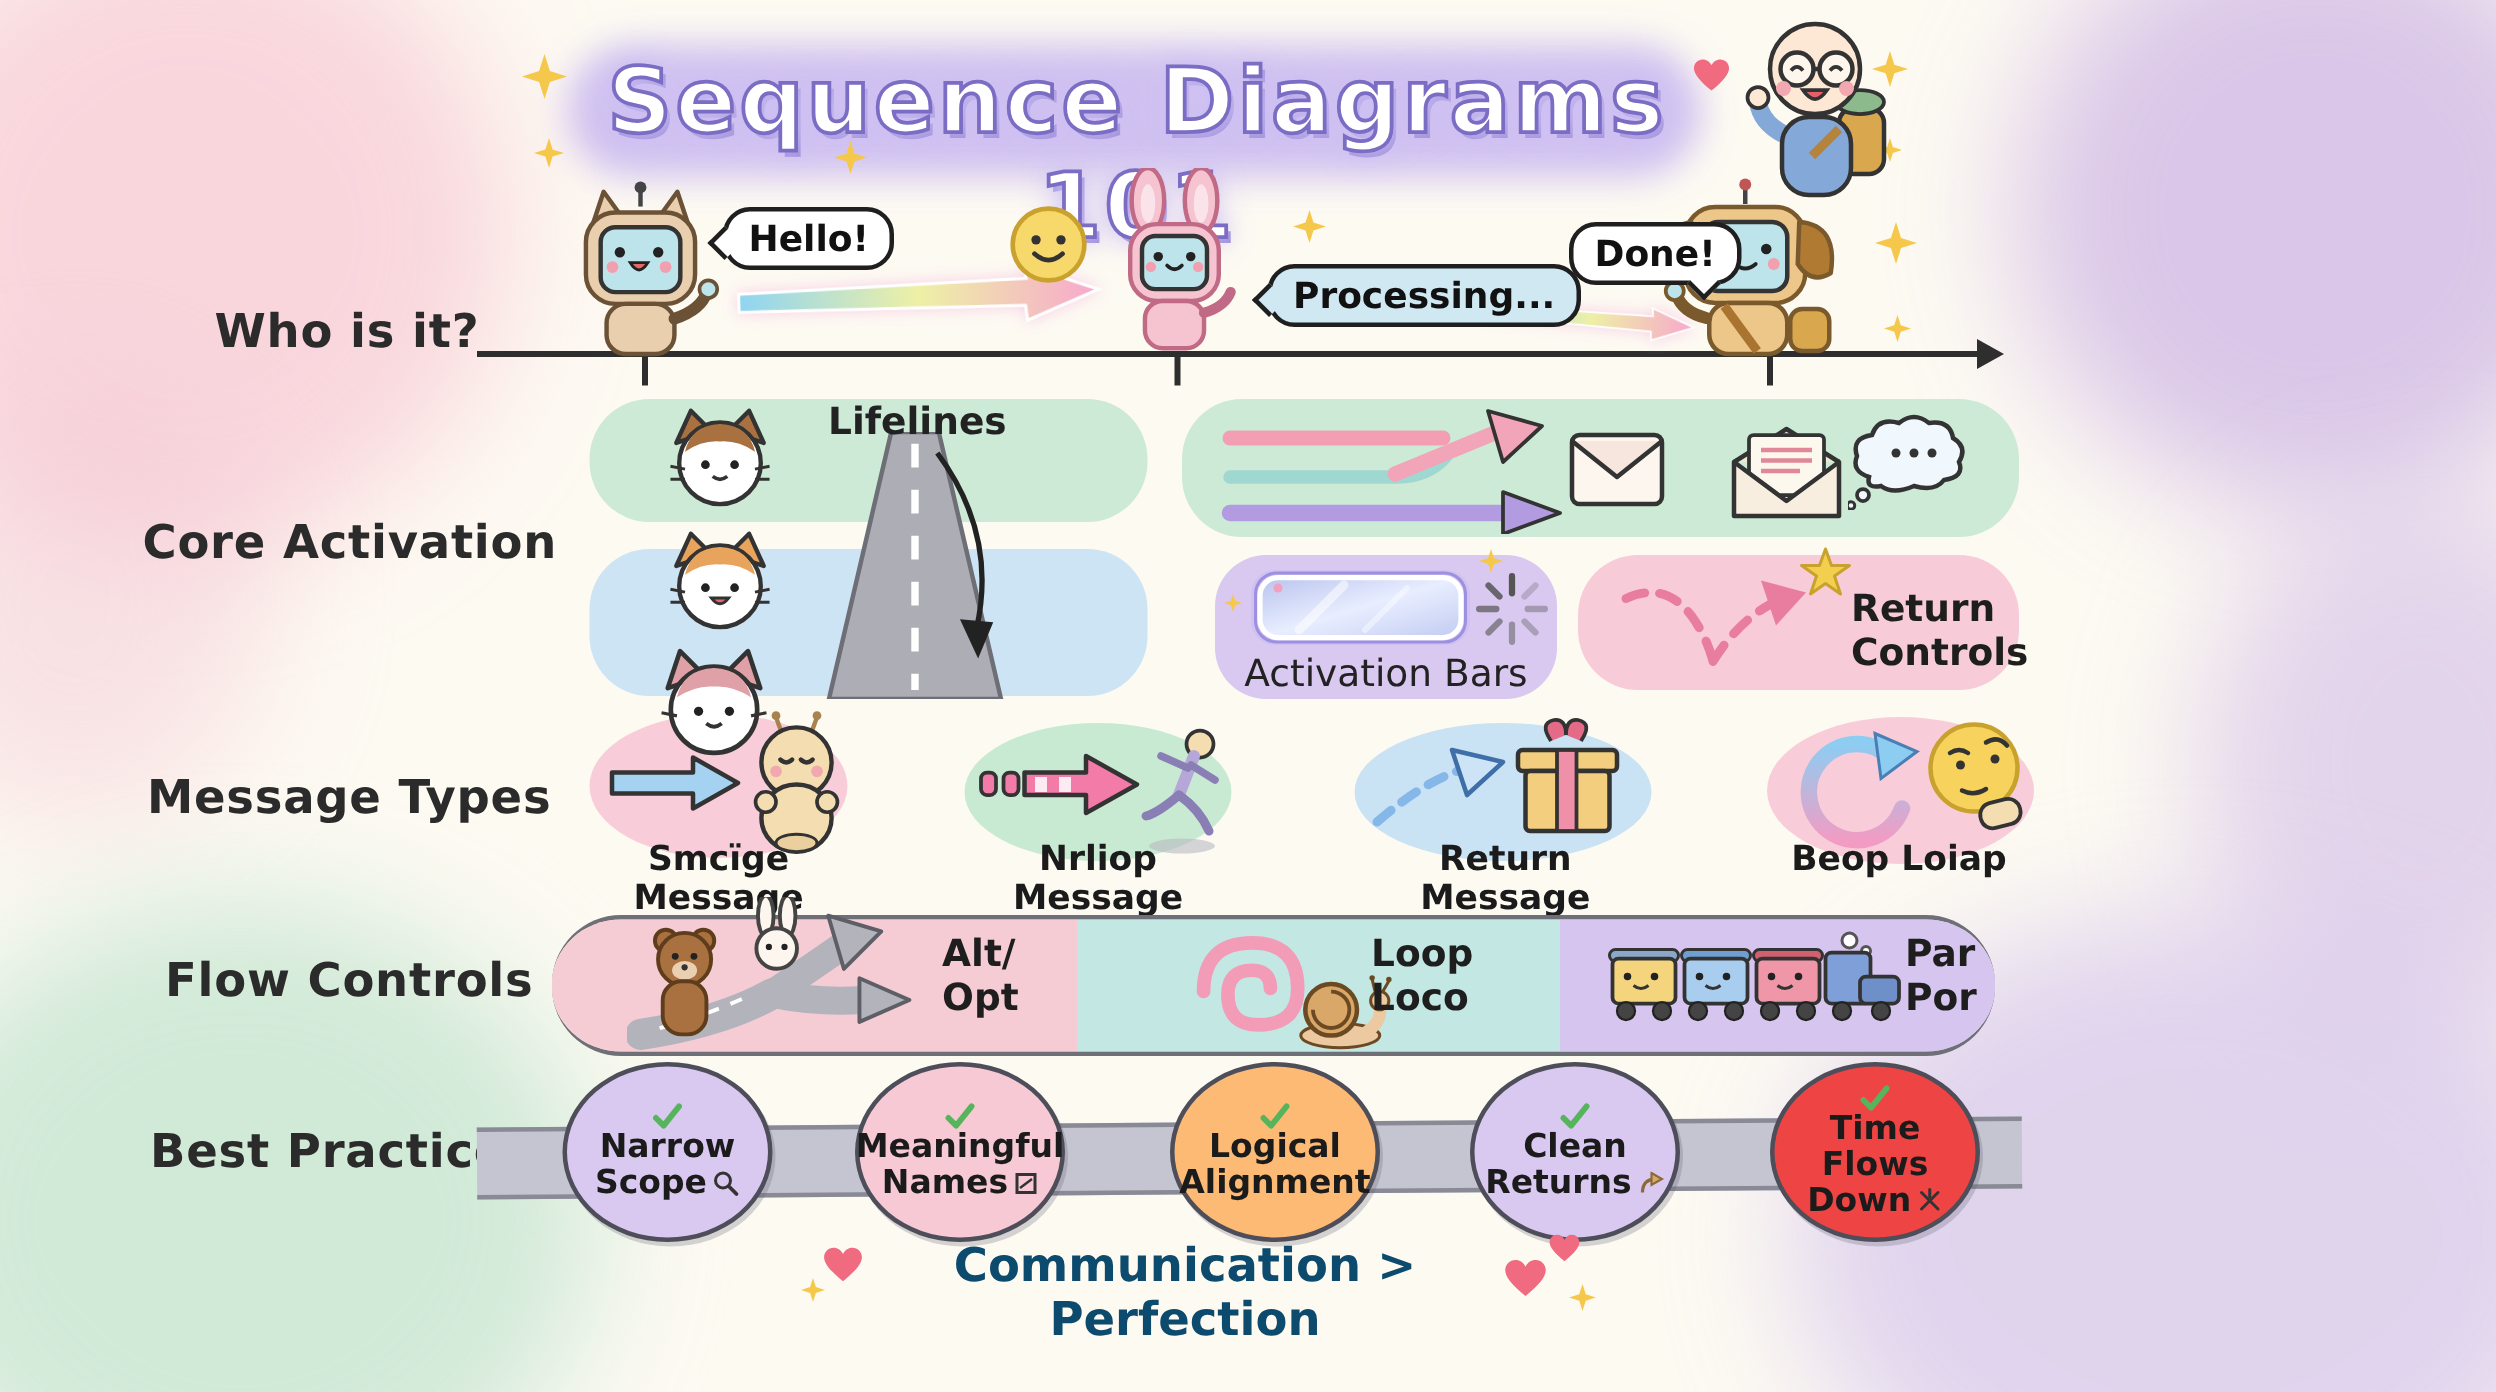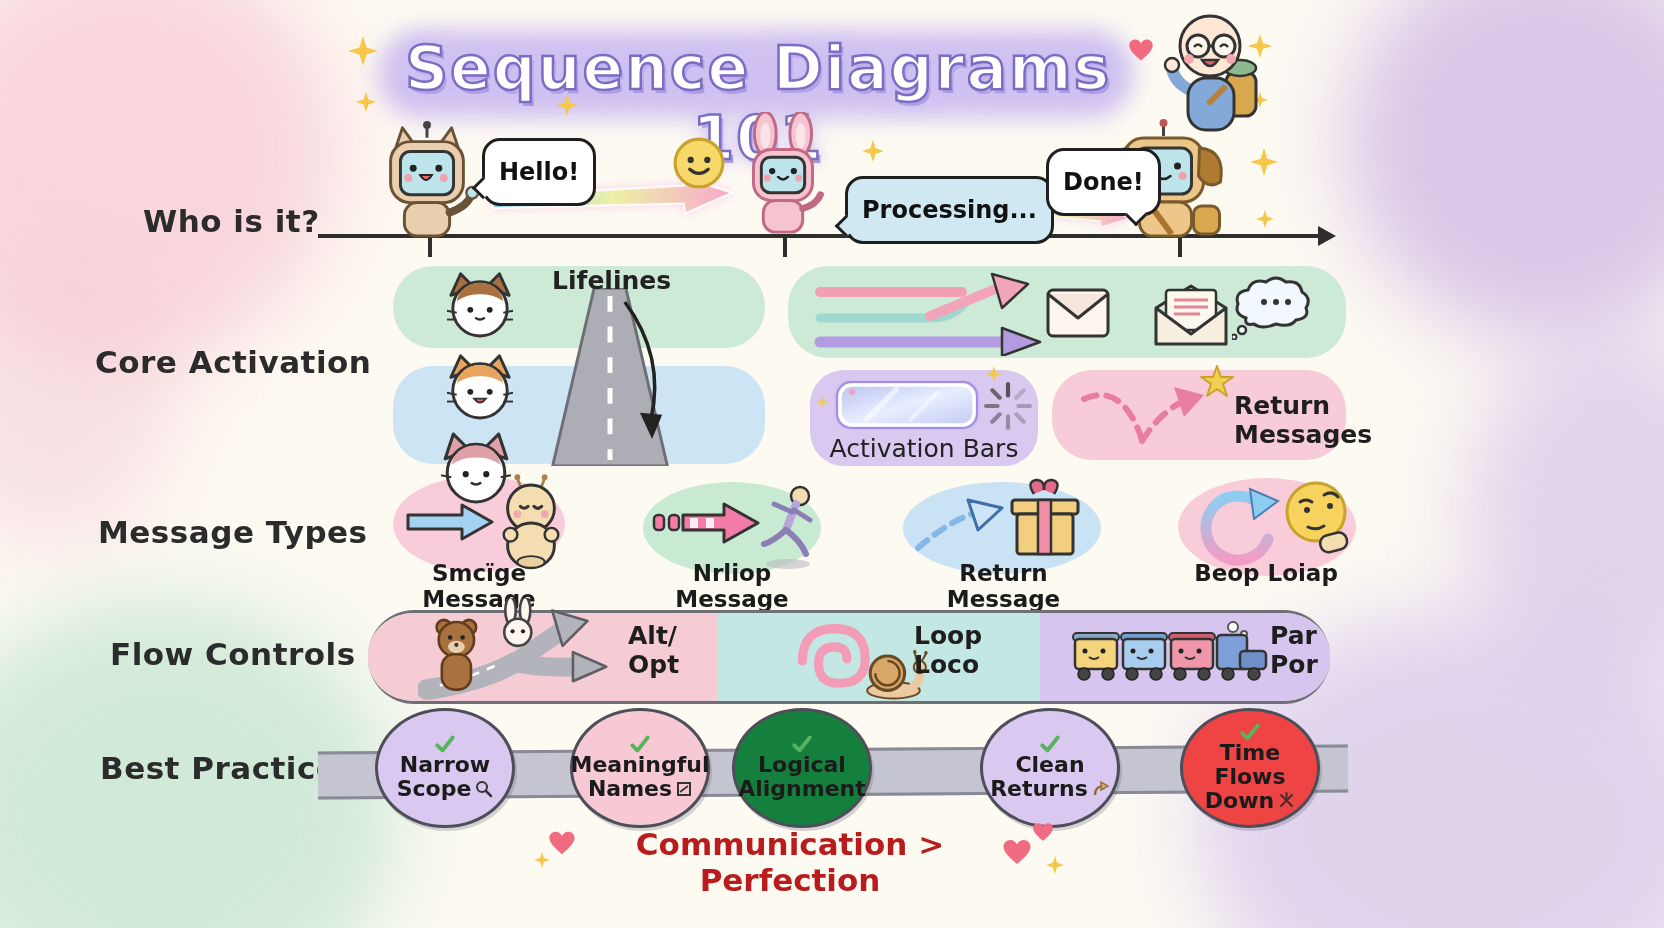--- a/index.html
+++ b/index.html
@@ -3,21 +3,21 @@
 <meta charset="utf-8">
 <style>
   html,body{margin:0;padding:0;background:#efeae2;}
   #stage{position:relative;width:1664px;height:928px;overflow:hidden;
          background:#fdfaf2;font-family:"DejaVu Sans",sans-serif;color:#222;}
   .abs{position:absolute;}
   .wash{position:absolute;border-radius:50%;filter:blur(42px);}
   .row-label{position:absolute;font-weight:bold;font-size:31px;color:#2b2b2b;letter-spacing:.5px;}
   .band{position:absolute;}
   .bubble{position:absolute;background:#fff;border:3px solid #1f1f1f;border-radius:18px;
-          padding:17px 14px;font-weight:bold;font-size:24px;color:#111;white-space:nowrap;z-index:6;}
+          padding:4px 14px;font-weight:bold;font-size:24px;color:#111;white-space:nowrap;z-index:6;}
   .bubble .tail{position:absolute;width:13px;height:13px;background:inherit;
           border-left:3px solid #1f1f1f;border-bottom:3px solid #1f1f1f;transform:rotate(45deg);
           left:-10px;bottom:7px;}
   .bubble.blue{background:#cfe8f2;}
   .bubble .tail.down{left:auto;right:14px;bottom:-10px;border-left:none;border-right:3px solid #1f1f1f;}
   .title-glow{position:absolute;left:378px;top:30px;width:756px;height:88px;border-radius:46px;
           background:#c7b6f0;filter:blur(12px);opacity:.85;}
   .main-title{position:absolute;left:388px;top:33px;width:740px;text-align:center;
           font-size:60px;font-weight:bold;letter-spacing:2px;color:#fff;
           -webkit-text-stroke:2.5px #7b6cc4;
@@ -32,21 +32,21 @@
         border:3px solid #4e4e5a;display:flex;flex-direction:column;align-items:center;
         justify-content:center;z-index:3;box-shadow:2px 3px 0 rgba(90,90,110,.25);}
   .oval .l1,.oval .l2{font-weight:bold;font-size:22px;line-height:1.08;color:#1b1b1b;text-align:center;}
   .oval .l2wrap{display:flex;align-items:center;gap:4px;}
   .flow-band{position:absolute;left:368px;top:610px;width:962px;height:88px;border-radius:46px;
         overflow:hidden;border-top:3px solid #6f6f78;border-bottom:3px solid #6f6f78;z-index:1;}
   .flow-seg{position:absolute;top:0;height:100%;}
   .gray-band{position:absolute;left:318px;top:748px;width:1030px;height:42px;background:#c5c5d1;
         border-top:3px solid #8a8a96;border-bottom:3px solid #8a8a96;transform:rotate(-.4deg);z-index:1;}
   .footer-tag{position:absolute;left:575px;top:826px;width:430px;text-align:center;
-        font-size:31px;font-weight:bold;color:#b91c1c;z-index:4;}
+        font-size:31px;font-weight:bold;color:#0c4a6e;z-index:4;}
   svg{display:block;}
   .z2{z-index:2;} .z3{z-index:3;} .z4{z-index:4;}
 </style>
 </head>
 <body>
 
 <div id="stage">
 
   <svg width="0" height="0" style="position:absolute">
     <defs>
@@ -318,21 +318,21 @@
   <svg class="abs z2" style="left:1076px;top:380px" width="150" height="74" viewBox="0 0 150 72">
     <path d="M8 18 Q34 6 52 30 Q62 44 66 60" stroke="#e87da0" stroke-width="6" fill="none" stroke-linecap="round" stroke-dasharray="13 10"></path>
     <path d="M66 60 Q82 34 104 22" stroke="#e87da0" stroke-width="6" fill="none" stroke-linecap="round" stroke-dasharray="13 10"></path>
     <polygon points="98,6 128,14 108,36" fill="#e87da0"></polygon>
   </svg>
   <svg class="abs z3" style="left:1200px;top:364px" width="34" height="34" viewBox="0 0 34 32">
     <polygon points="17,1 21,12 33,12 23,19 27,31 17,24 7,31 11,19 1,12 13,12" fill="#f2cf4e" stroke="#c9a22e" stroke-width="2" stroke-linejoin="round"></polygon>
   </svg>
   <div class="two-line z3" style="left:1234px;top:392px;">
     <div>Return</div>
-    <div>Messages</div>
+    <div>Controls</div>
   </div>
 
   <div class="row-label" style="left:98px;top:514px;">Message Types</div>
 
   <div class="band" style="left:393px;top:476px;width:172px;height:96px;background:#f8cdd9;border-radius:50%;"></div>
   <svg class="abs z2" style="left:404px;top:500px" width="92" height="44" viewBox="0 0 92 44">
     <path d="M4 15 H58 V5 L88 22 L58 39 V29 H4 Z" fill="#a6d2f2" stroke="#333" stroke-width="3" stroke-linejoin="round"></path>
   </svg>
   <svg class="abs z3" style="left:492px;top:472px" width="78" height="100" viewBox="0 0 80 100">
     <line x1="30" y1="16" x2="26" y2="5" stroke="#a8834f" stroke-width="3"></line>
@@ -509,21 +509,21 @@
       </svg>
     <div class="l1">Meaningful</div>
     <div class="l2wrap">
         <span class="l2">Names</span>
       <svg width="16" height="16" viewBox="0 0 16 16">
           <rect x="2" y="2" width="12" height="12" fill="none" stroke="#333" stroke-width="2"></rect>
           <line x1="4" y1="11" x2="12" y2="5" stroke="#333" stroke-width="1.6"></line>
         </svg>
     </div>
   </div>
-  <div class="oval" style="left:732px;background:#15803d;">
+  <div class="oval" style="left:780px;background:#fdba74;">
     <svg width="24" height="18" viewBox="0 0 16 14">
         <path d="M2 8 L6 12 L14 2" stroke="#56b45c" stroke-width="3" fill="none" stroke-linecap="round" stroke-linejoin="round"></path>
       </svg>
     <div class="l1">Logical</div>
     <div class="l2wrap">
         <span class="l2">Alignment</span>
       </div>
   </div>
   <div class="oval" style="left:980px;background:#d9c8f0;">
     <svg width="24" height="18" viewBox="0 0 16 14">

